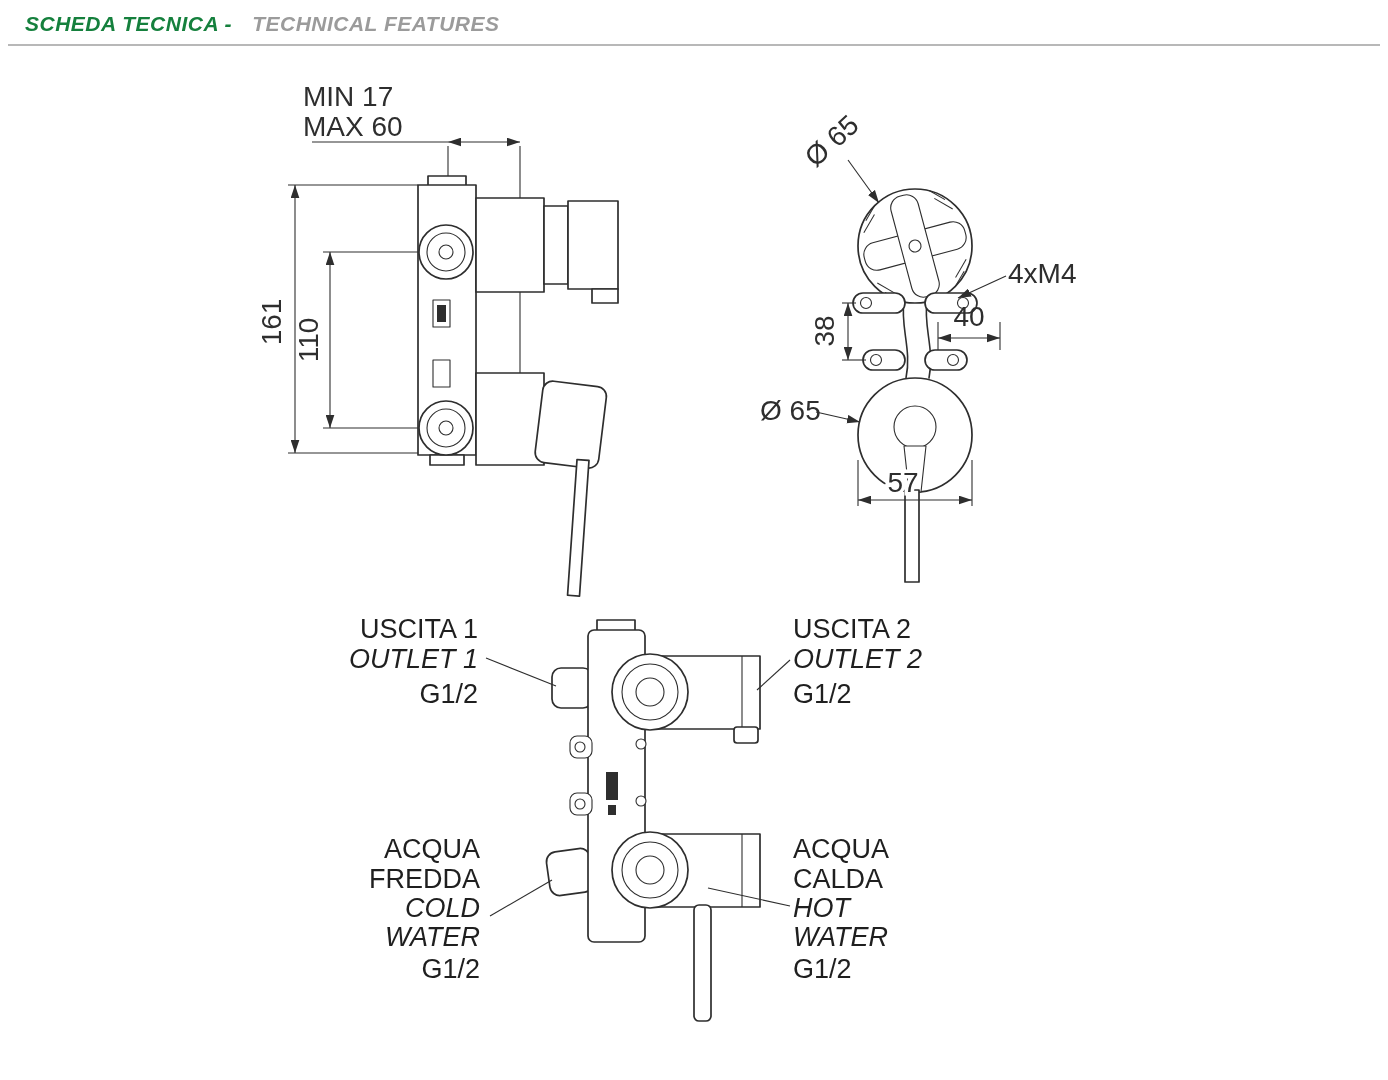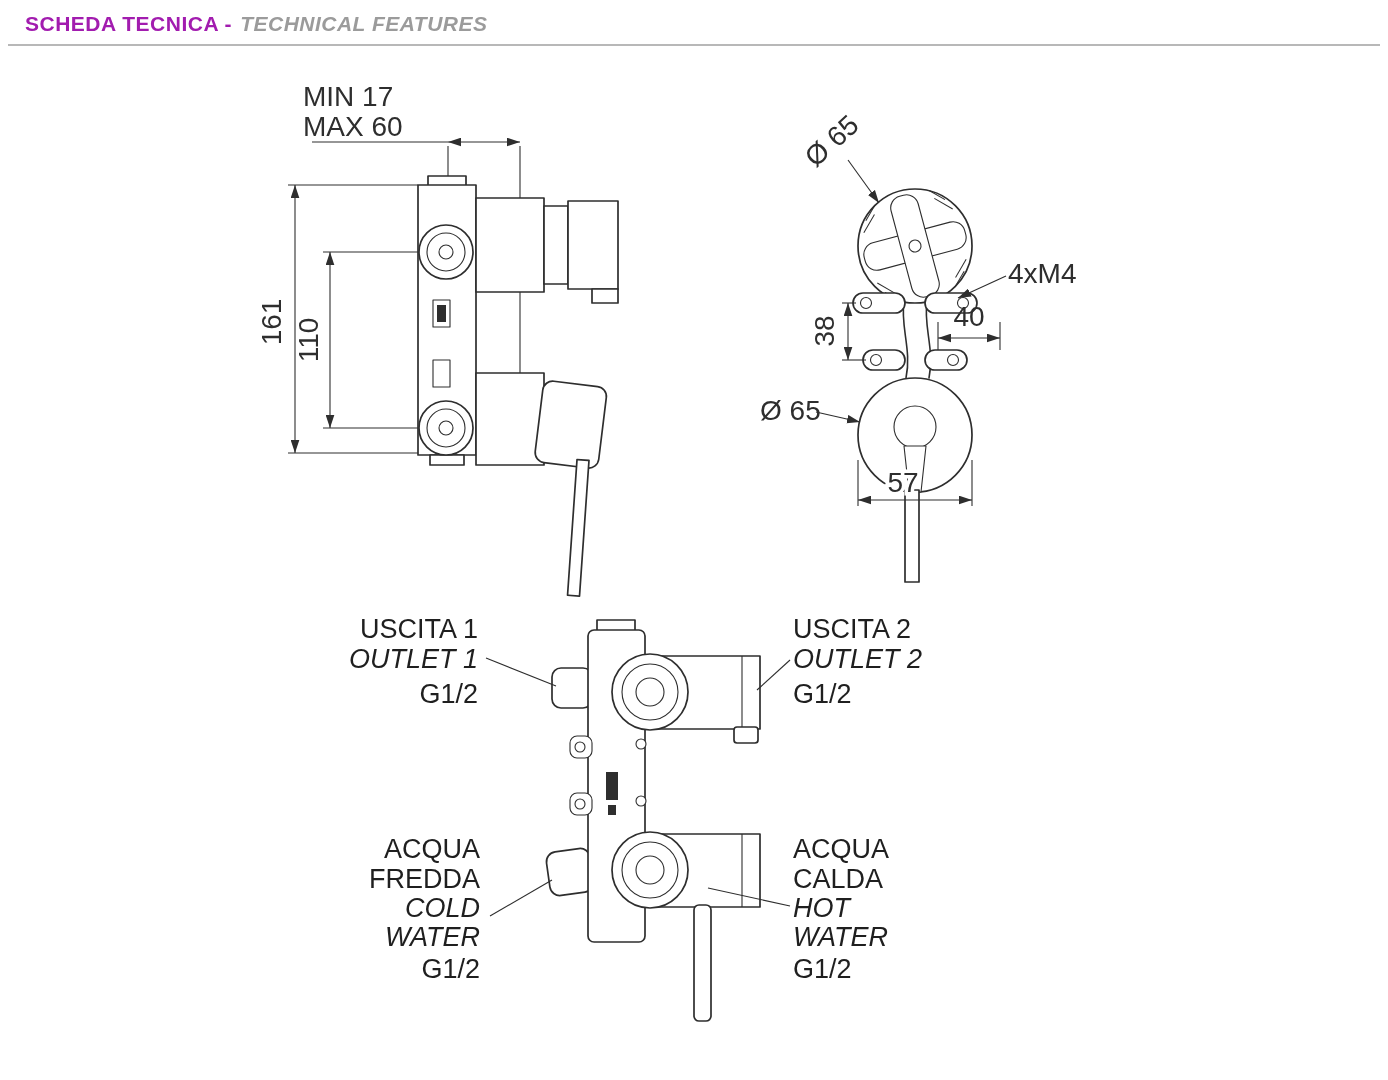--- a/index.html
+++ b/index.html
@@ -1,20 +1,20 @@
 <!DOCTYPE html>
 <html><head>
 <meta charset="utf-8">
 <style>
   html,body { margin:0; padding:0; background:#ffffff; }
   .page { position:relative; width:1388px; height:1080px; background:#fff; overflow:hidden;
           font-family:"Liberation Sans", sans-serif; }
   .header { position:absolute; top:12px; left:25px; font-size:21px; font-weight:bold; letter-spacing:.5px; white-space:nowrap; }
-  .title-it { color:#a21caf; }
-  .title-en { color:#9b9b9b; font-style:italic; margin-left:8px; }
+  .title-it { color:#15803d;font-style:italic; }
+  .title-en { color:#9b9b9b; font-style:italic; margin-left:20px; }
   .rule { position:absolute; top:44px; left:8px; width:1372px; height:2px; background:#b8b8b8; }
   svg.drawing { position:absolute; top:60px; left:0; }
 
   .o    { fill:#fff; stroke:#2e2e2e; stroke-width:1.7; stroke-linejoin:round; }
   .o2   { fill:#fff; stroke:#2e2e2e; stroke-width:1.1; stroke-linejoin:round; }
   .on   { fill:none; stroke:#2e2e2e; stroke-width:1.6; stroke-linecap:round; }
   .dl   { fill:none; stroke:#2e2e2e; stroke-width:1.1; }
   .hatch{ fill:none; stroke:#2e2e2e; stroke-width:1; }
   .ink  { fill:#2e2e2e; stroke:none; }
   text.dim { font-family:"Liberation Sans", sans-serif; font-size:28px; fill:#2e2e2e; }

